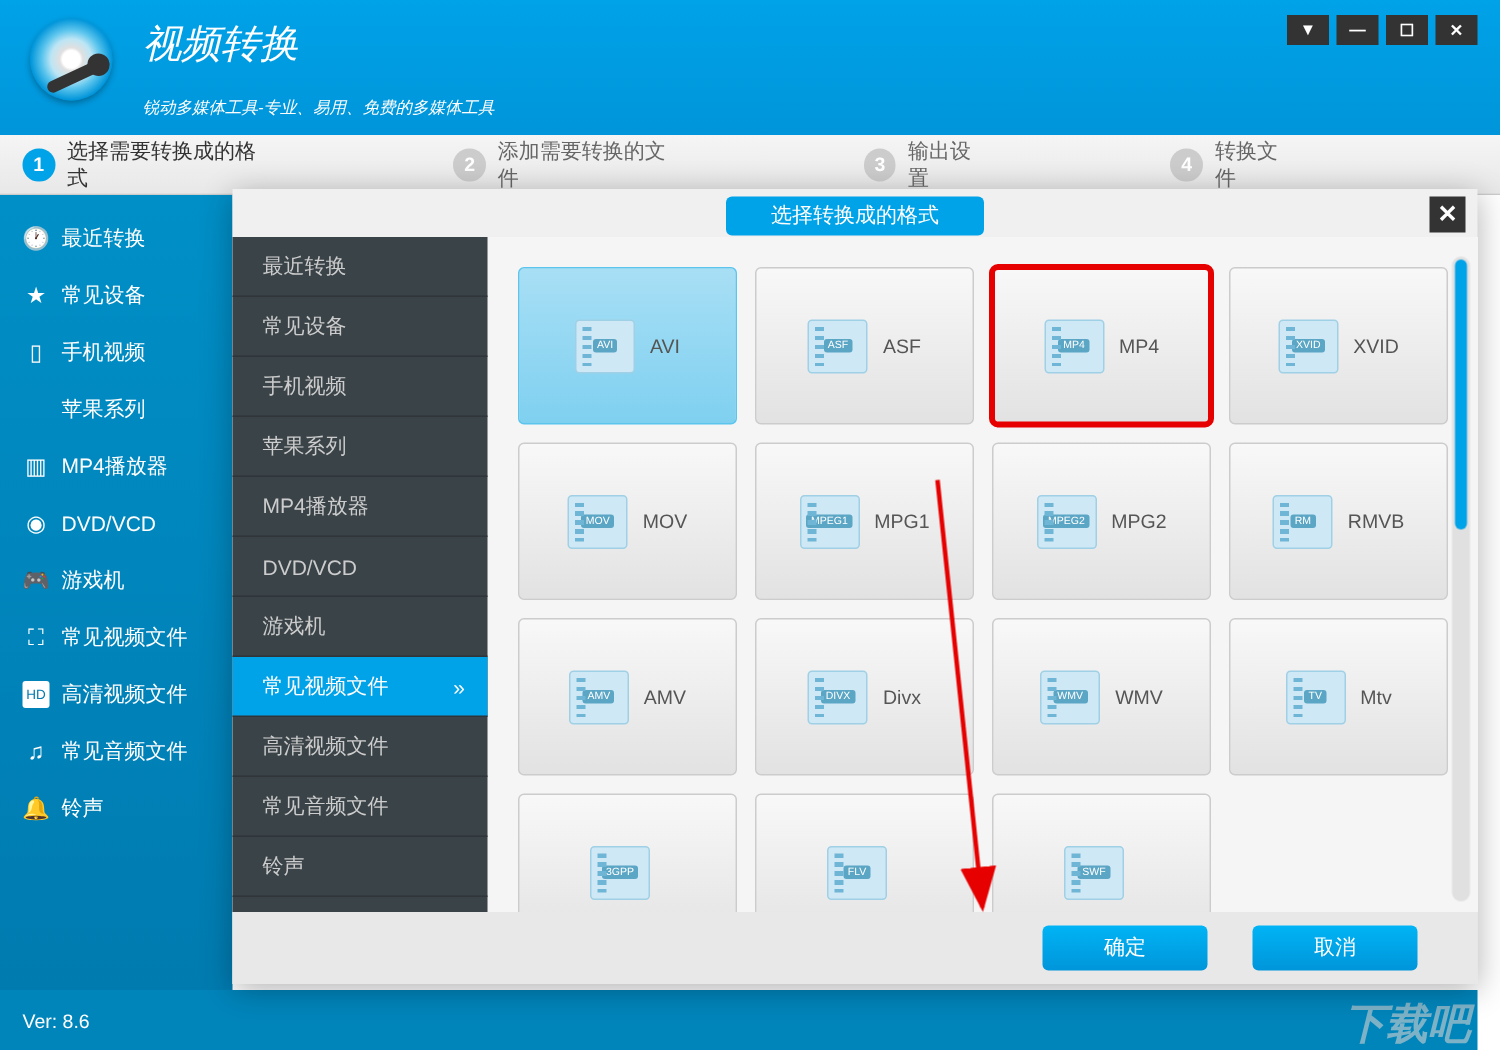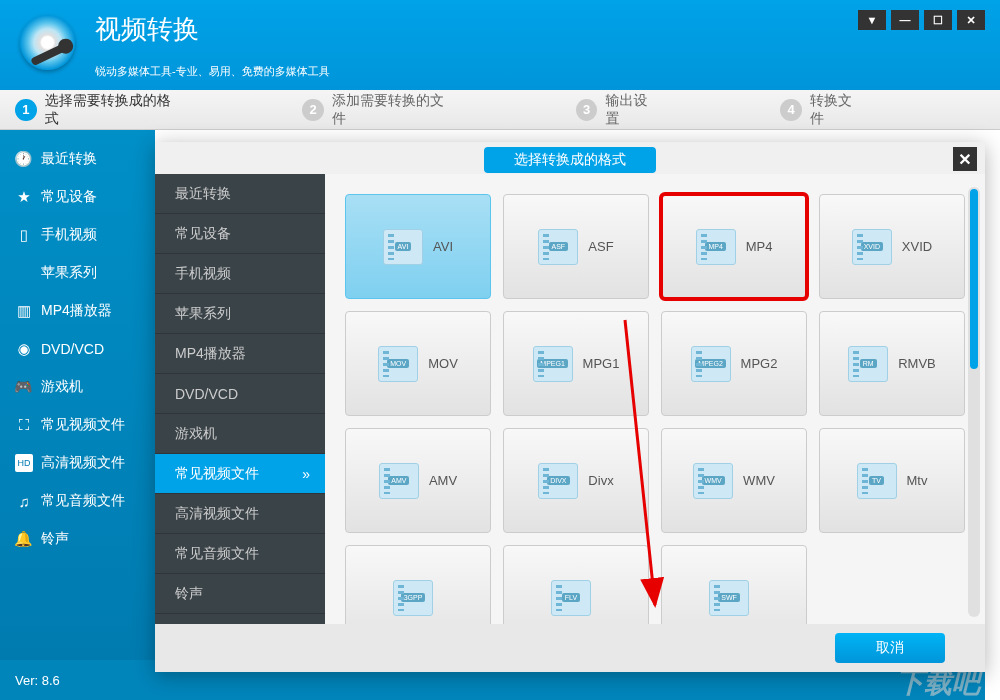--- a/index.html
+++ b/index.html
@@ -1,20 +1,20 @@
 <!DOCTYPE html>
 <html><head>
   <meta charset="utf-8">
   <style>
     * { margin: 0; padding: 0; box-sizing: border-box; font-family: "Microsoft YaHei", sans-serif; }
     body { width: 1000px; height: 700px; overflow: hidden; background: #fff; position: relative; }
     
     
     .header { height: 90px; background: linear-gradient(to bottom, #00a2e8, #0095da); display: flex; align-items: center; padding: 0 20px; position: relative; }
-    .logo-area { display: flex; align-items: center; gap: 15px; }
+    .logo-area { display: flex; align-items: flex-start; gap: 15px; font-style: italic; }
     .logo-icon { width: 60px; height: 60px; position: relative; }
     .cd-disc { width: 55px; height: 55px; border-radius: 50%; background: radial-gradient(circle, #fff 15%, #e0e0e0 20%, #bce5f5 35%, #5cc5ed 50%, #0095da 70%); position: absolute; box-shadow: 0 2px 4px rgba(0,0,0,0.3); }
     .wand { position: absolute; width: 40px; height: 8px; background: #333; transform: rotate(-25deg); top: 35px; left: 10px; border-radius: 4px; }
     .wand::after { content: ''; position: absolute; right: -5px; top: -4px; width: 15px; height: 15px; background: #333; border-radius: 50%; }
     .title-block h1 { color: #fff; font-size: 26px; font-weight: normal; }
     .title-block .subtitle { color: #fff; font-size: 11px; margin-top: 17px; }
     .window-controls { position: absolute; top: 10px; right: 15px; display: flex; gap: 5px; }
     .win-btn { width: 28px; height: 20px; background: #333; color: #fff; display: flex; align-items: center; justify-content: center; font-size: 11px; cursor: pointer; font-weight: bold; }
     
     
@@ -30,21 +30,21 @@
     
     .sidebar-main { width: 155px; background: linear-gradient(to bottom, #008fc7, #007bb0); padding-top: 10px; }
     .sb-item { height: 38px; display: flex; align-items: center; gap: 8px; padding: 0 15px; color: #fff; font-size: 14px; cursor: pointer; }
     .sb-icon { width: 18px; height: 18px; display: flex; align-items: center; justify-content: center; font-size: 15px; }
     
     
     .footer { position: absolute; bottom: 0; left: 0; right: 15px; height: 40px; background: #0085bb; color: #fff; display: flex; align-items: center; padding: 0 15px; font-size: 13px; }
     .watermark { color: #d0d0d0; font-size: 28px; position: absolute; right: 20px; bottom: -2px; font-style: italic; font-weight: bold; opacity: 0.6; }
     
     
-    .dialog { position: absolute; top: 142px; left: 155px; width: 830px; height: 530px; background: #f0f0f0; box-shadow: 0 4px 20px rgba(0,0,0,0.3); z-index: 100; }
+    .dialog { position: absolute; top: 126px; left: 155px; width: 830px; height: 530px; background: #f0f0f0; box-shadow: 0 4px 20px rgba(0,0,0,0.3); z-index: 100; }
     .dlg-titlebar { height: 32px; position: relative; }
     .dlg-title { position: absolute; left: 50%; transform: translateX(-50%); top: 5px; background: #00a2e8; color: #fff; padding: 4px 30px; font-size: 14px; border-radius: 4px; }
     .dlg-close { position: absolute; right: 8px; top: 5px; width: 24px; height: 24px; background: #333; color: #fff; display: flex; align-items: center; justify-content: center; cursor: pointer; font-weight: bold; }
     
     .dlg-body { display: flex; height: 450px; }
     .dlg-sidebar { width: 170px; background: #3a4348; }
     .dlg-sb-item { height: 40px; display: flex; align-items: center; padding: 0 20px; color: #ccc; font-size: 14px; cursor: pointer; border-bottom: 1px solid #2f3539; position: relative; }
     .dlg-sb-item.selected { background: #00a2e8; color: #fff; }
     .dlg-sb-item.selected::after { content: '»'; position: absolute; right: 15px; }
     
@@ -270,20 +270,21 @@
             <span class="format-ico-badge">SWF</span>
           </div>
           <div class="format-label"></div>
         </div>
       </div>
     <div class="scrollbar">
         <div class="scrollbar-thumb"></div>
       </div>
   </div>
   <div class="dlg-footer">
+    <button class="dlg-btn">确定</button>
     <button class="dlg-btn">取消</button>
   </div>
 </div>
 
 <svg class="arrow-svg" width="830" height="530">
   <defs>
       <marker id="ah" markerWidth="12" markerHeight="12" refX="9" refY="4" orient="auto">
         <path d="M0,0 L10,4 L0,8 Z" fill="#e60000"></path>
       </marker>
     </defs>

